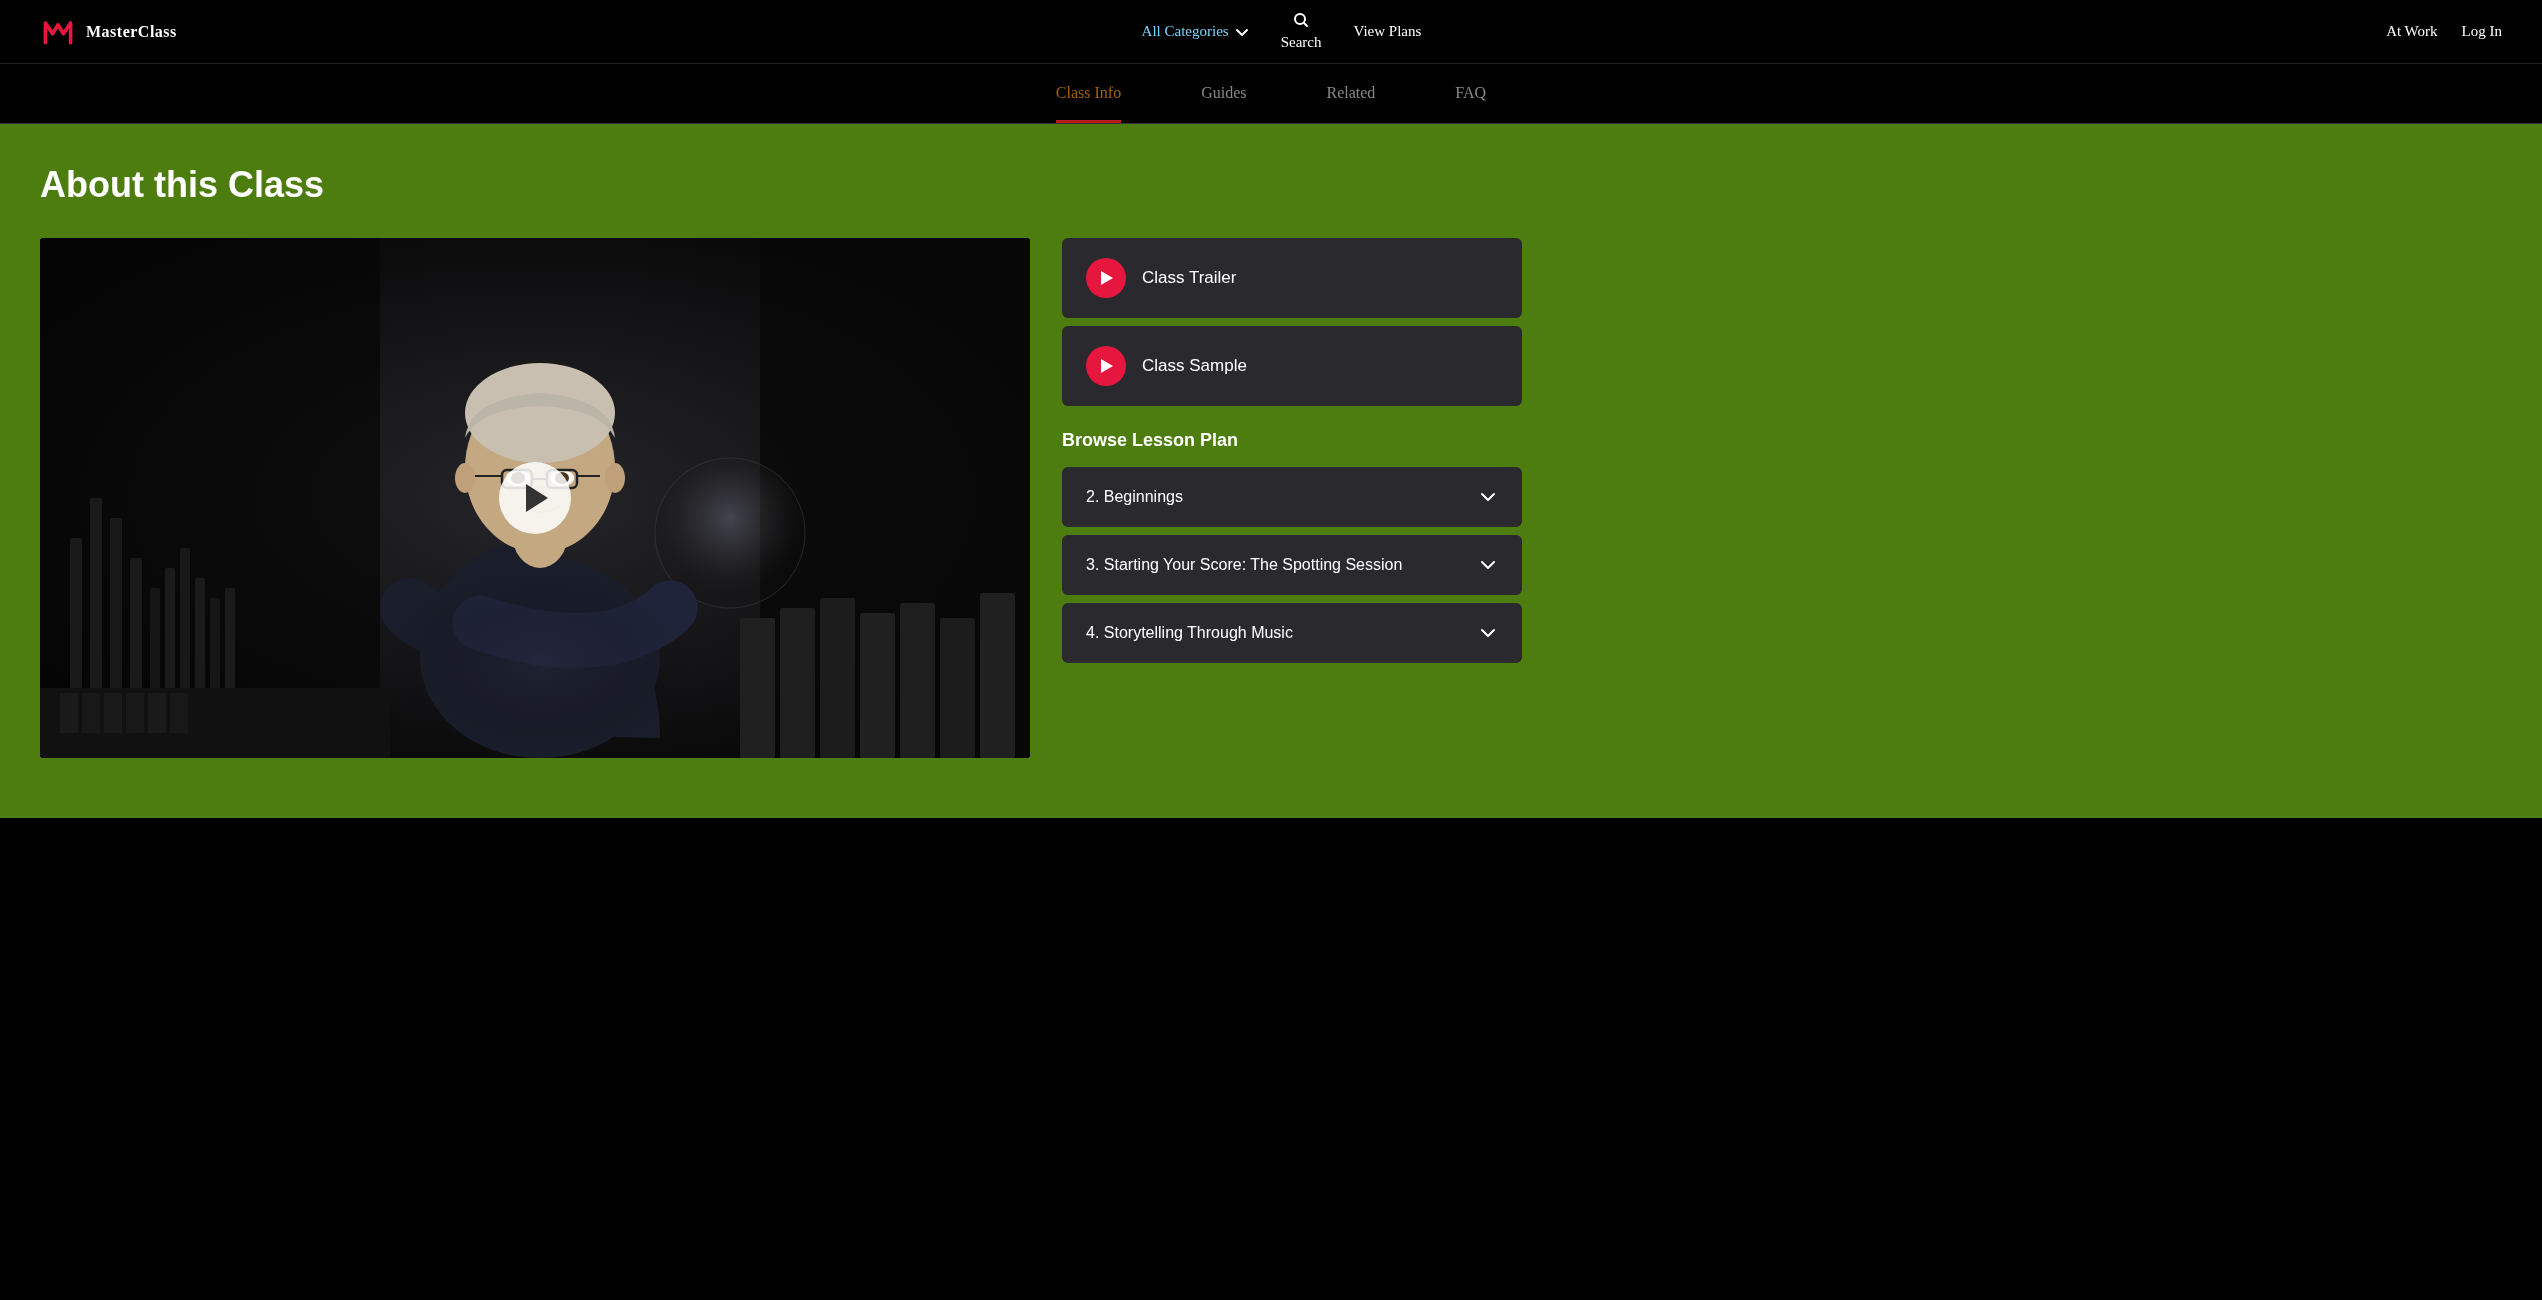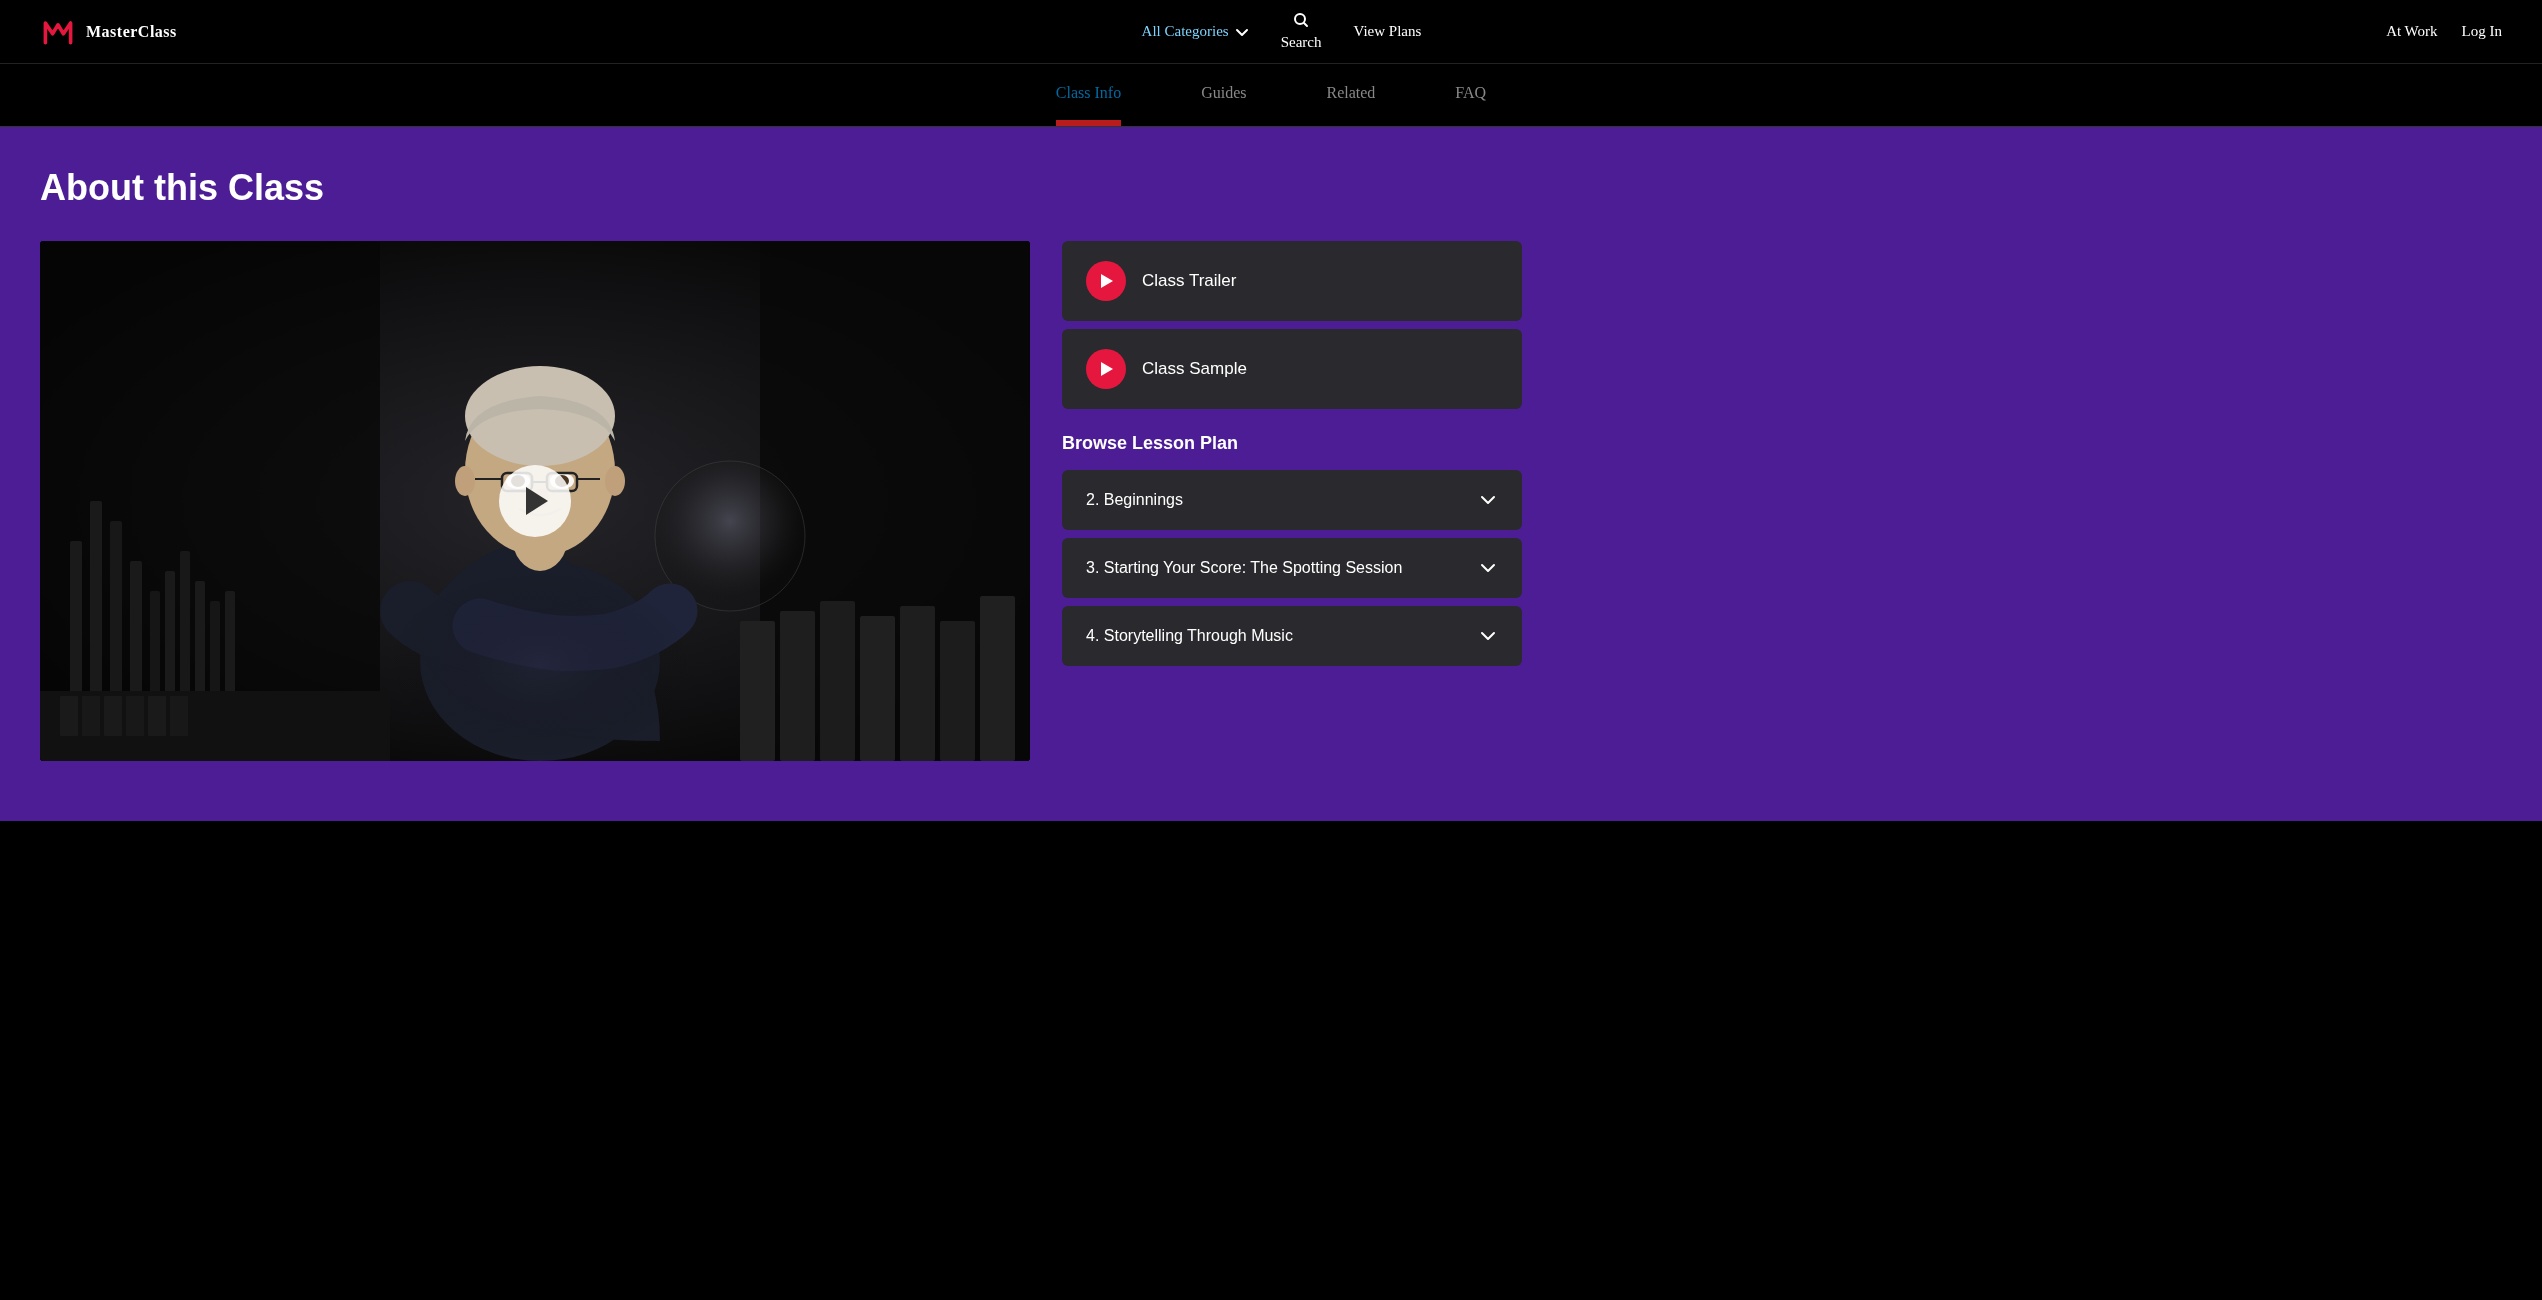--- a/index.html
+++ b/index.html
@@ -86,27 +86,27 @@
     }
     .tab-item {
       padding: 20px 0 18px;
       font-size: 16px;
       color: #888;
       cursor: pointer;
       border-bottom: 3px solid transparent;
       white-space: nowrap;
     }
     .tab-item.active {
-      color: #0369a1;
-      border-bottom: 6px solid #b91c1c;
+      color: #a16207;
+      border-bottom: 3px solid #b91c1c;
     }
 
     
     .main-content {
-      background: #4c1d95;
+      background: #4d7c0f;
       padding: 40px 40px 60px;
       display: flex;
       flex-direction: column;
     }
     .page-title {
       font-size: 36px;
       font-weight: 700;
       color: #fff;
       margin-bottom: 32px;
       font-family: sans-serif;

